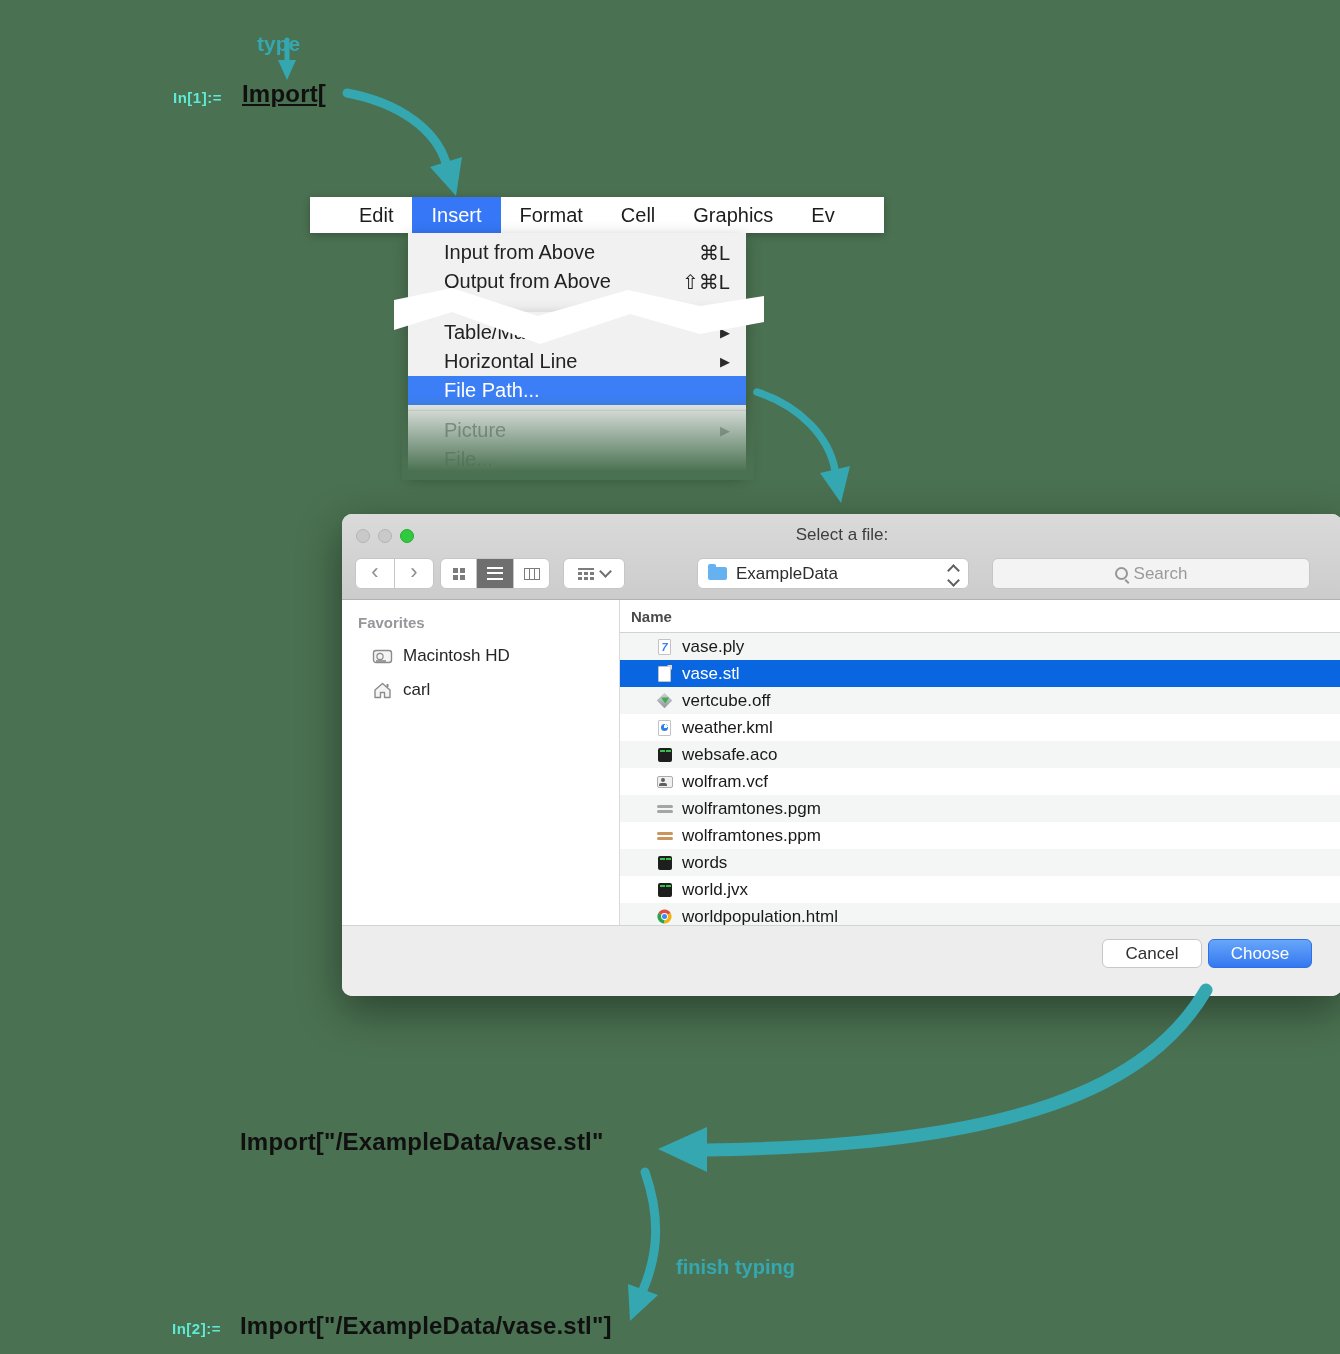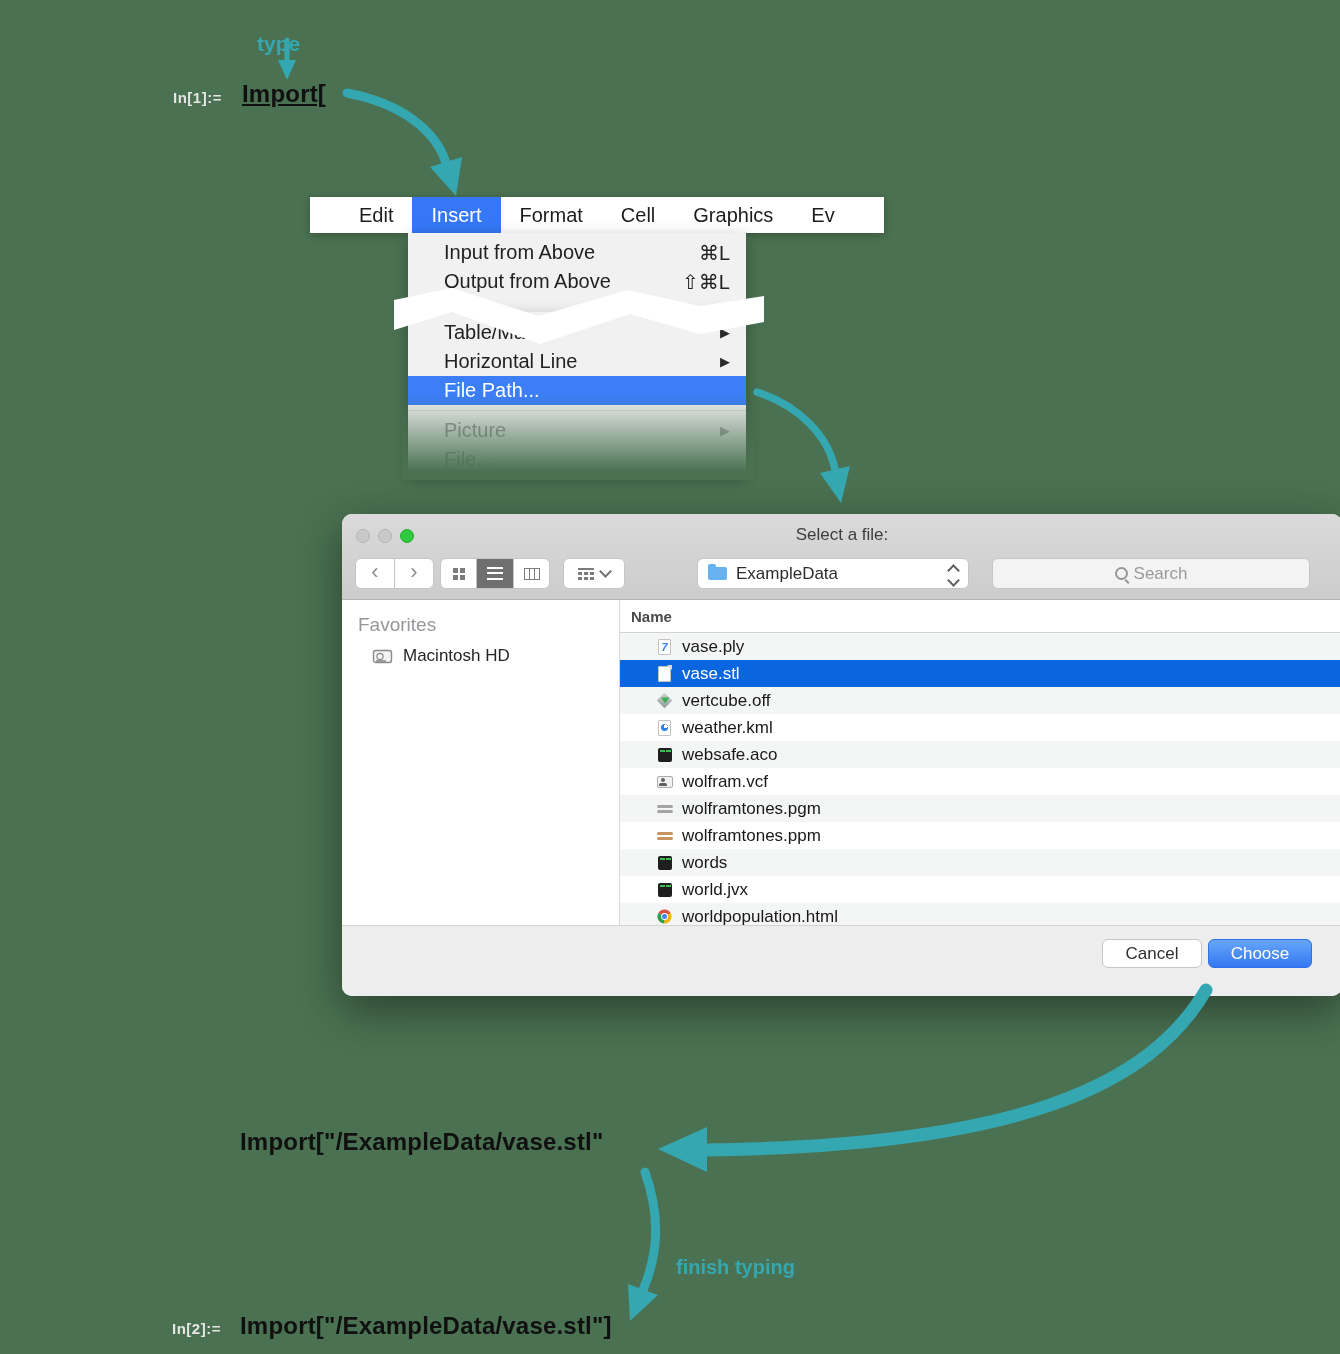--- a/index.html
+++ b/index.html
@@ -2,21 +2,21 @@
 <html><head>
 <meta charset="utf-8">
 <style>
   html,body{margin:0;padding:0;}
   body{font-family:"Liberation Sans", sans-serif; background:#4a7151;}
   .canvas{position:relative;width:1340px;height:1354px;background:#4a7151;overflow:hidden;}
   .abs{position:absolute;}
 
   
   .teal-label{color:#35a7b1;font-weight:bold;font-size:21px;margin-top:24px;}
-  .in-label{color:#e5e5e5;font-weight:bold;font-size:15px;letter-spacing:0.5px;}
+  .in-label{color:#5eead4;font-weight:bold;font-size:15px;letter-spacing:0.5px;}
   .code-line{color:#101010;font-weight:bold;font-size:24px;letter-spacing:0.2px;}
 
   
   .menubar{left:310px;top:197px;width:574px;height:36px;background:#ffffff;
            display:flex;align-items:stretch;padding-left:30px;box-sizing:border-box;
            box-shadow:0 2px 8px rgba(0,0,0,0.25);overflow:hidden;white-space:nowrap;}
   .menubar .mb-item{display:flex;align-items:center;padding:0 19px;font-size:20px;color:#1c1c1e;}
   .menubar .mb-item.sel{background:#3577f6;color:#ffffff;}
   .mpanel{background:#f1f1f2;box-shadow:0 4px 14px rgba(0,0,0,0.28);box-sizing:border-box;}
   .mpanel1{left:408px;top:233px;width:338px;height:85px;padding-top:5px;}
@@ -66,21 +66,21 @@
   .updown i.down{transform:rotate(45deg);margin-top:-2px;}
   .folder-ic{width:19px;height:13px;background:#66b2f1;border-radius:2px;position:relative;margin:0 9px 0 10px;}
   .folder-ic::before{content:"";position:absolute;left:0;top:-3px;width:8px;height:4px;background:#66b2f1;border-radius:2px 2px 0 0;}
   .search-field{justify-content:center;background:#f3f3f3;}
   .mag{width:9px;height:9px;border:2px solid #979797;border-radius:50%;position:relative;margin-right:6px;}
   .mag::after{content:"";position:absolute;left:9px;top:10px;width:2px;height:5px;background:#979797;transform:rotate(-45deg);}
   .search-ph{font-size:17px;color:#9a9a9a;}
 
   .dlg-body{position:absolute;left:0;top:86px;right:0;bottom:55px;background:#fff;}
   .sidebar{position:absolute;left:0;top:0;bottom:0;width:278px;background:#ffffff;border-right:1px solid #d9d9d9;box-sizing:border-box;}
-  .fav-head{position:absolute;left:16px;top:14px;font-size:19px;font-weight:normal;color:#96969b;}
+  .fav-head{position:absolute;left:16px;top:14px;font-size:15px;font-weight:bold;color:#96969b;}
   .side-item{position:absolute;left:0;right:0;height:30px;display:flex;align-items:flex-end;padding-left:30px;font-size:17px;color:#262626;}
   .side-item .sicon{margin-right:10px;display:flex;}
   .list{position:absolute;left:278px;top:0;right:0;bottom:0;overflow:hidden;}
   .list-header{height:33px;border-bottom:1px solid #d2d2d2;box-sizing:border-box;display:flex;align-items:center;
      padding-left:11px;font-size:15px;font-weight:bold;color:#4a4a4a;background:#fff;}
   .frow{height:27px;display:flex;align-items:center;padding-left:36px;font-size:17px;color:#191919;background:#fff;}
   .frow.odd{background:#f4f5f5;}
   .frow.sel{background:#0a66e0;color:#ffffff;}
   .frow .ficon{width:17px;height:17px;margin-right:9px;display:flex;align-items:center;justify-content:center;position:relative;flex:0 0 17px;}
 
@@ -218,20 +218,29 @@
         <div class="side-item" style="top:36px;">
           <span class="sicon">
             <svg width="21" height="18" viewBox="0 0 21 18">
                 <rect x="1.5" y="2.5" width="18" height="12" rx="2.5" fill="#f4f4f4" stroke="#8b8b8b" stroke-width="1.4"></rect>
                 <circle cx="8" cy="8.5" r="3.1" fill="none" stroke="#8b8b8b" stroke-width="1.2"></circle>
                 <rect x="4" y="12.2" width="10" height="1.6" fill="#8b8b8b"></rect>
               </svg>
           </span>
           <span>Macintosh HD</span>
         </div>
+        <div class="side-item" style="top:70px;">
+          <span class="sicon">
+            <svg width="21" height="19" viewBox="0 0 21 19">
+                <path d="M3 9 L10.5 2.5 L18 9 L18 16.5 L12.5 16.5 L12.5 11.5 L8.5 11.5 L8.5 16.5 L3 16.5 Z" fill="#f4f4f4" stroke="#8b8b8b" stroke-width="1.4" stroke-linejoin="round"></path>
+                <rect x="14.5" y="3" width="2" height="3" fill="#8b8b8b"></rect>
+              </svg>
+          </span>
+          <span>carl</span>
+        </div>
       </div>
 
       <div class="list">
         <div class="list-header">
           <span>Name</span>
         </div>
 
         <div class="frow odd">
           <span class="ficon">
               <span class="ic-doc blue7">7</span>

